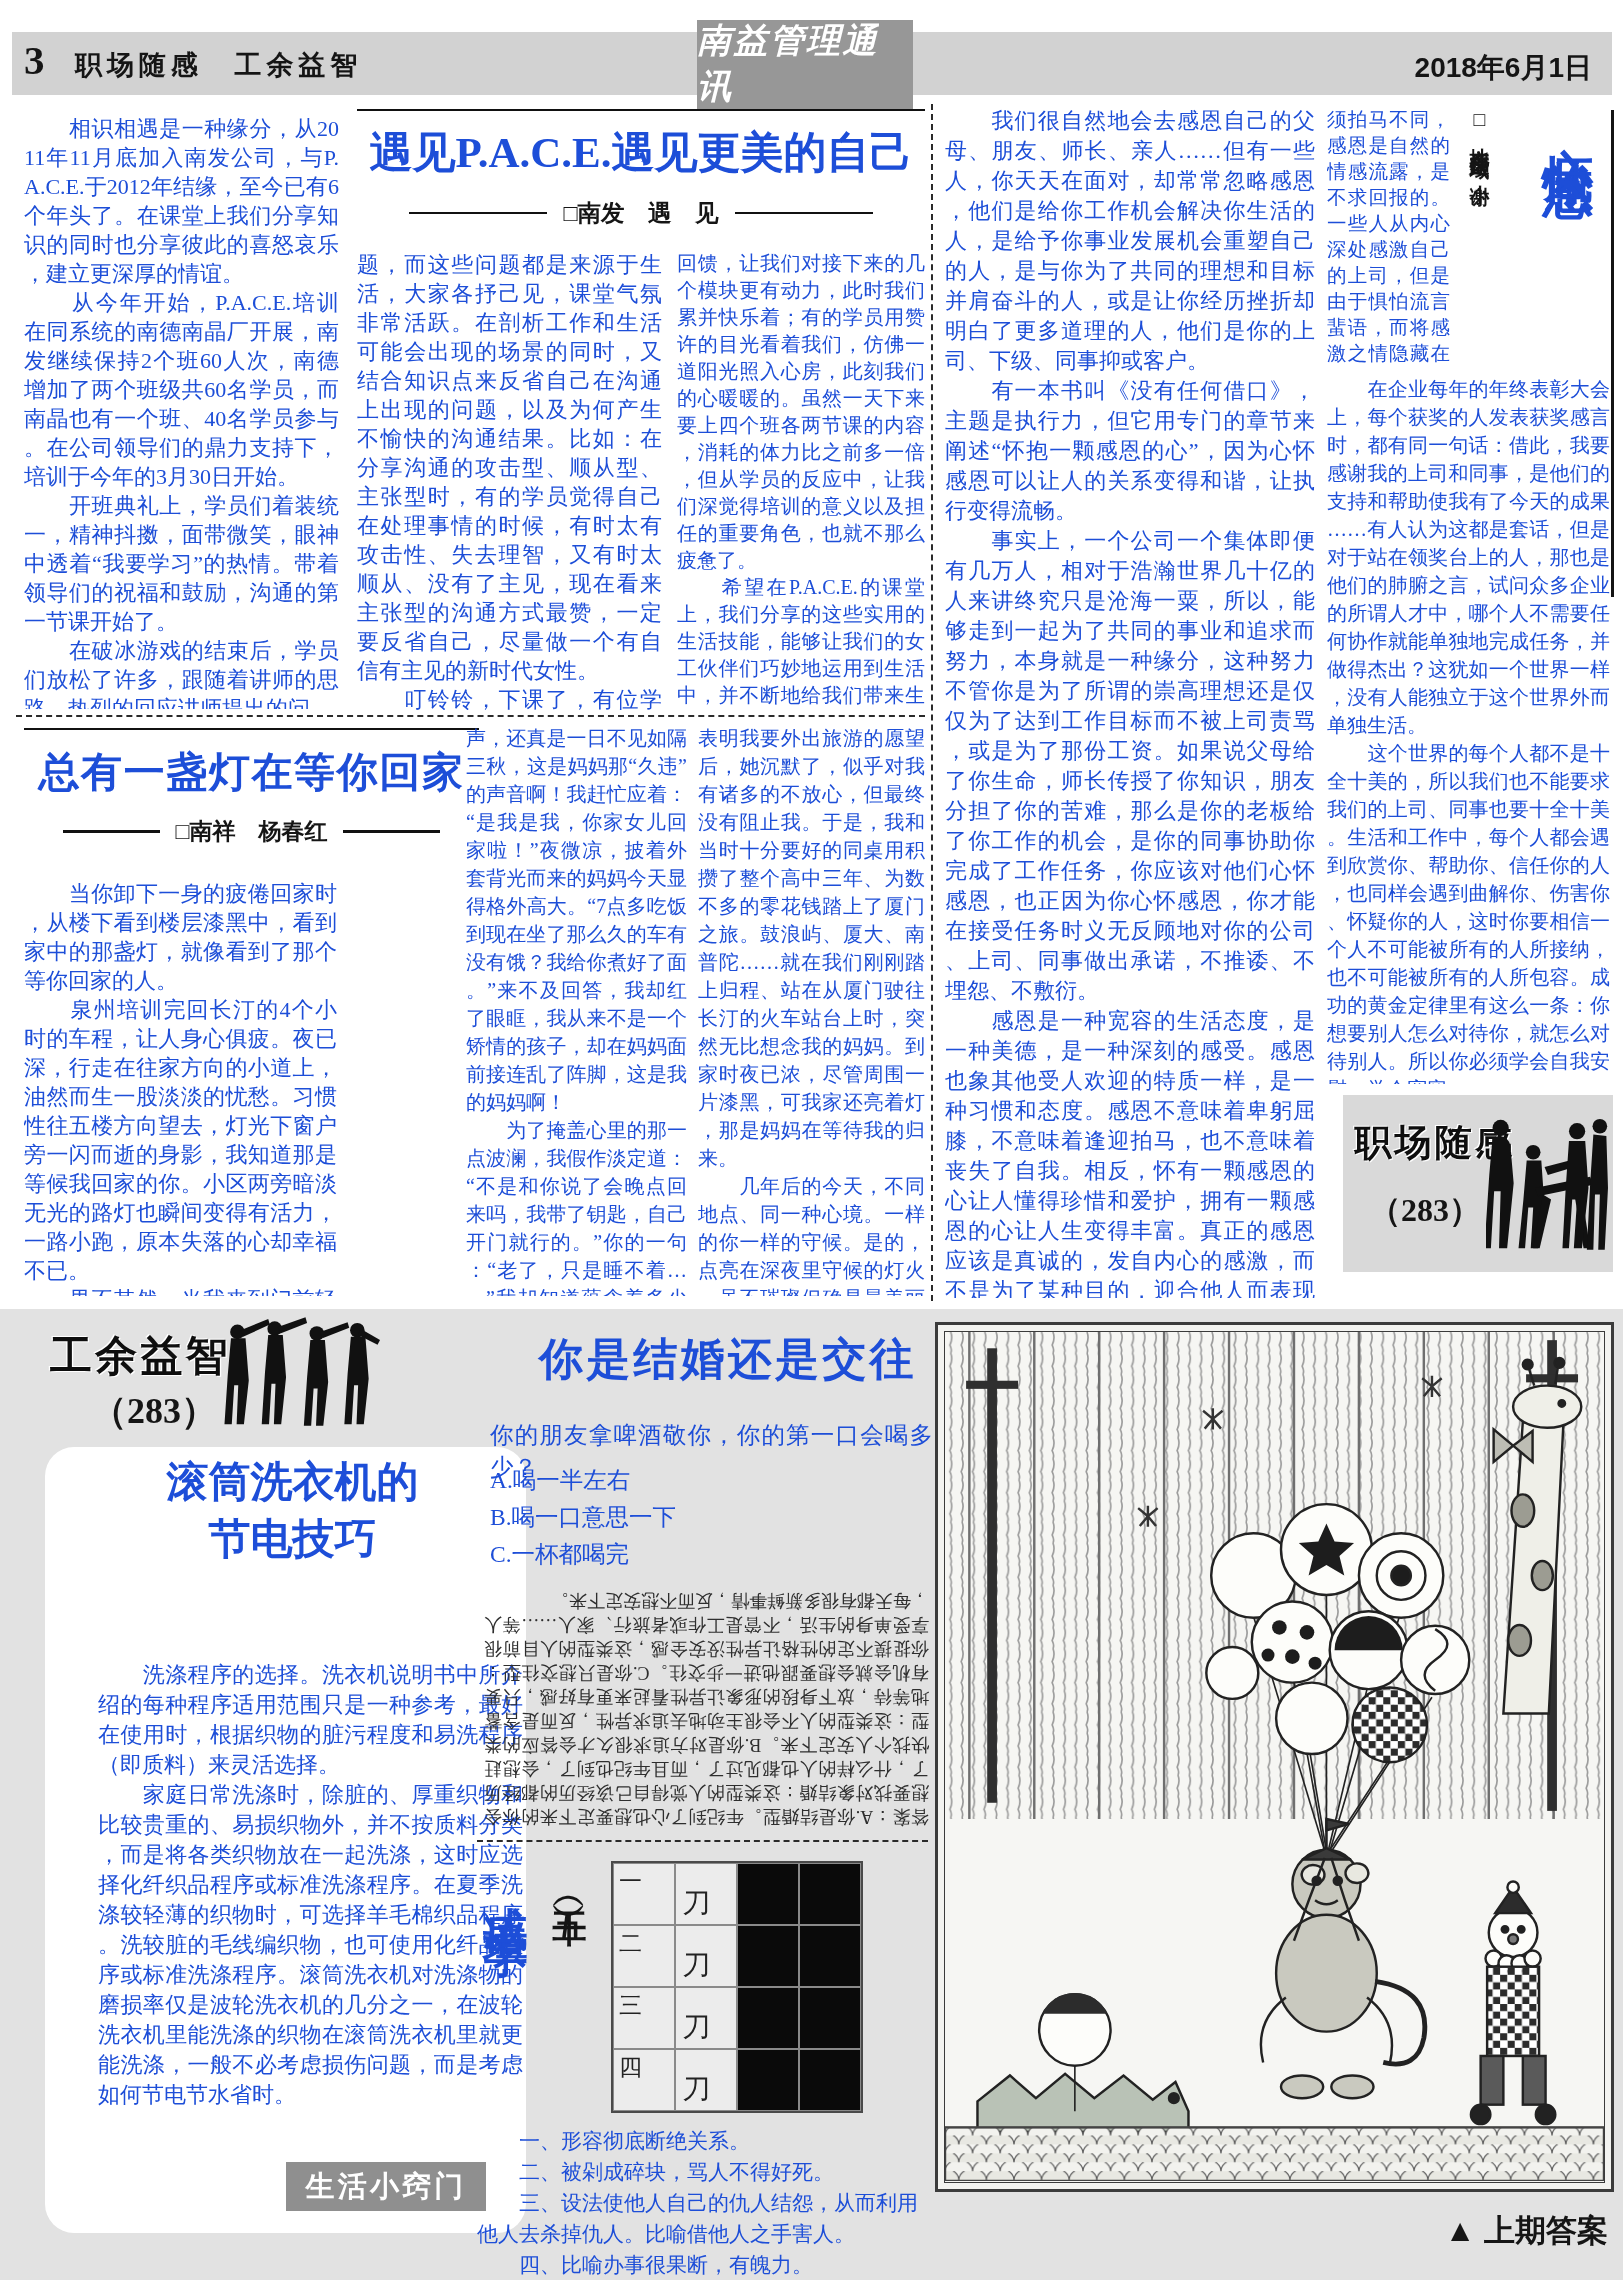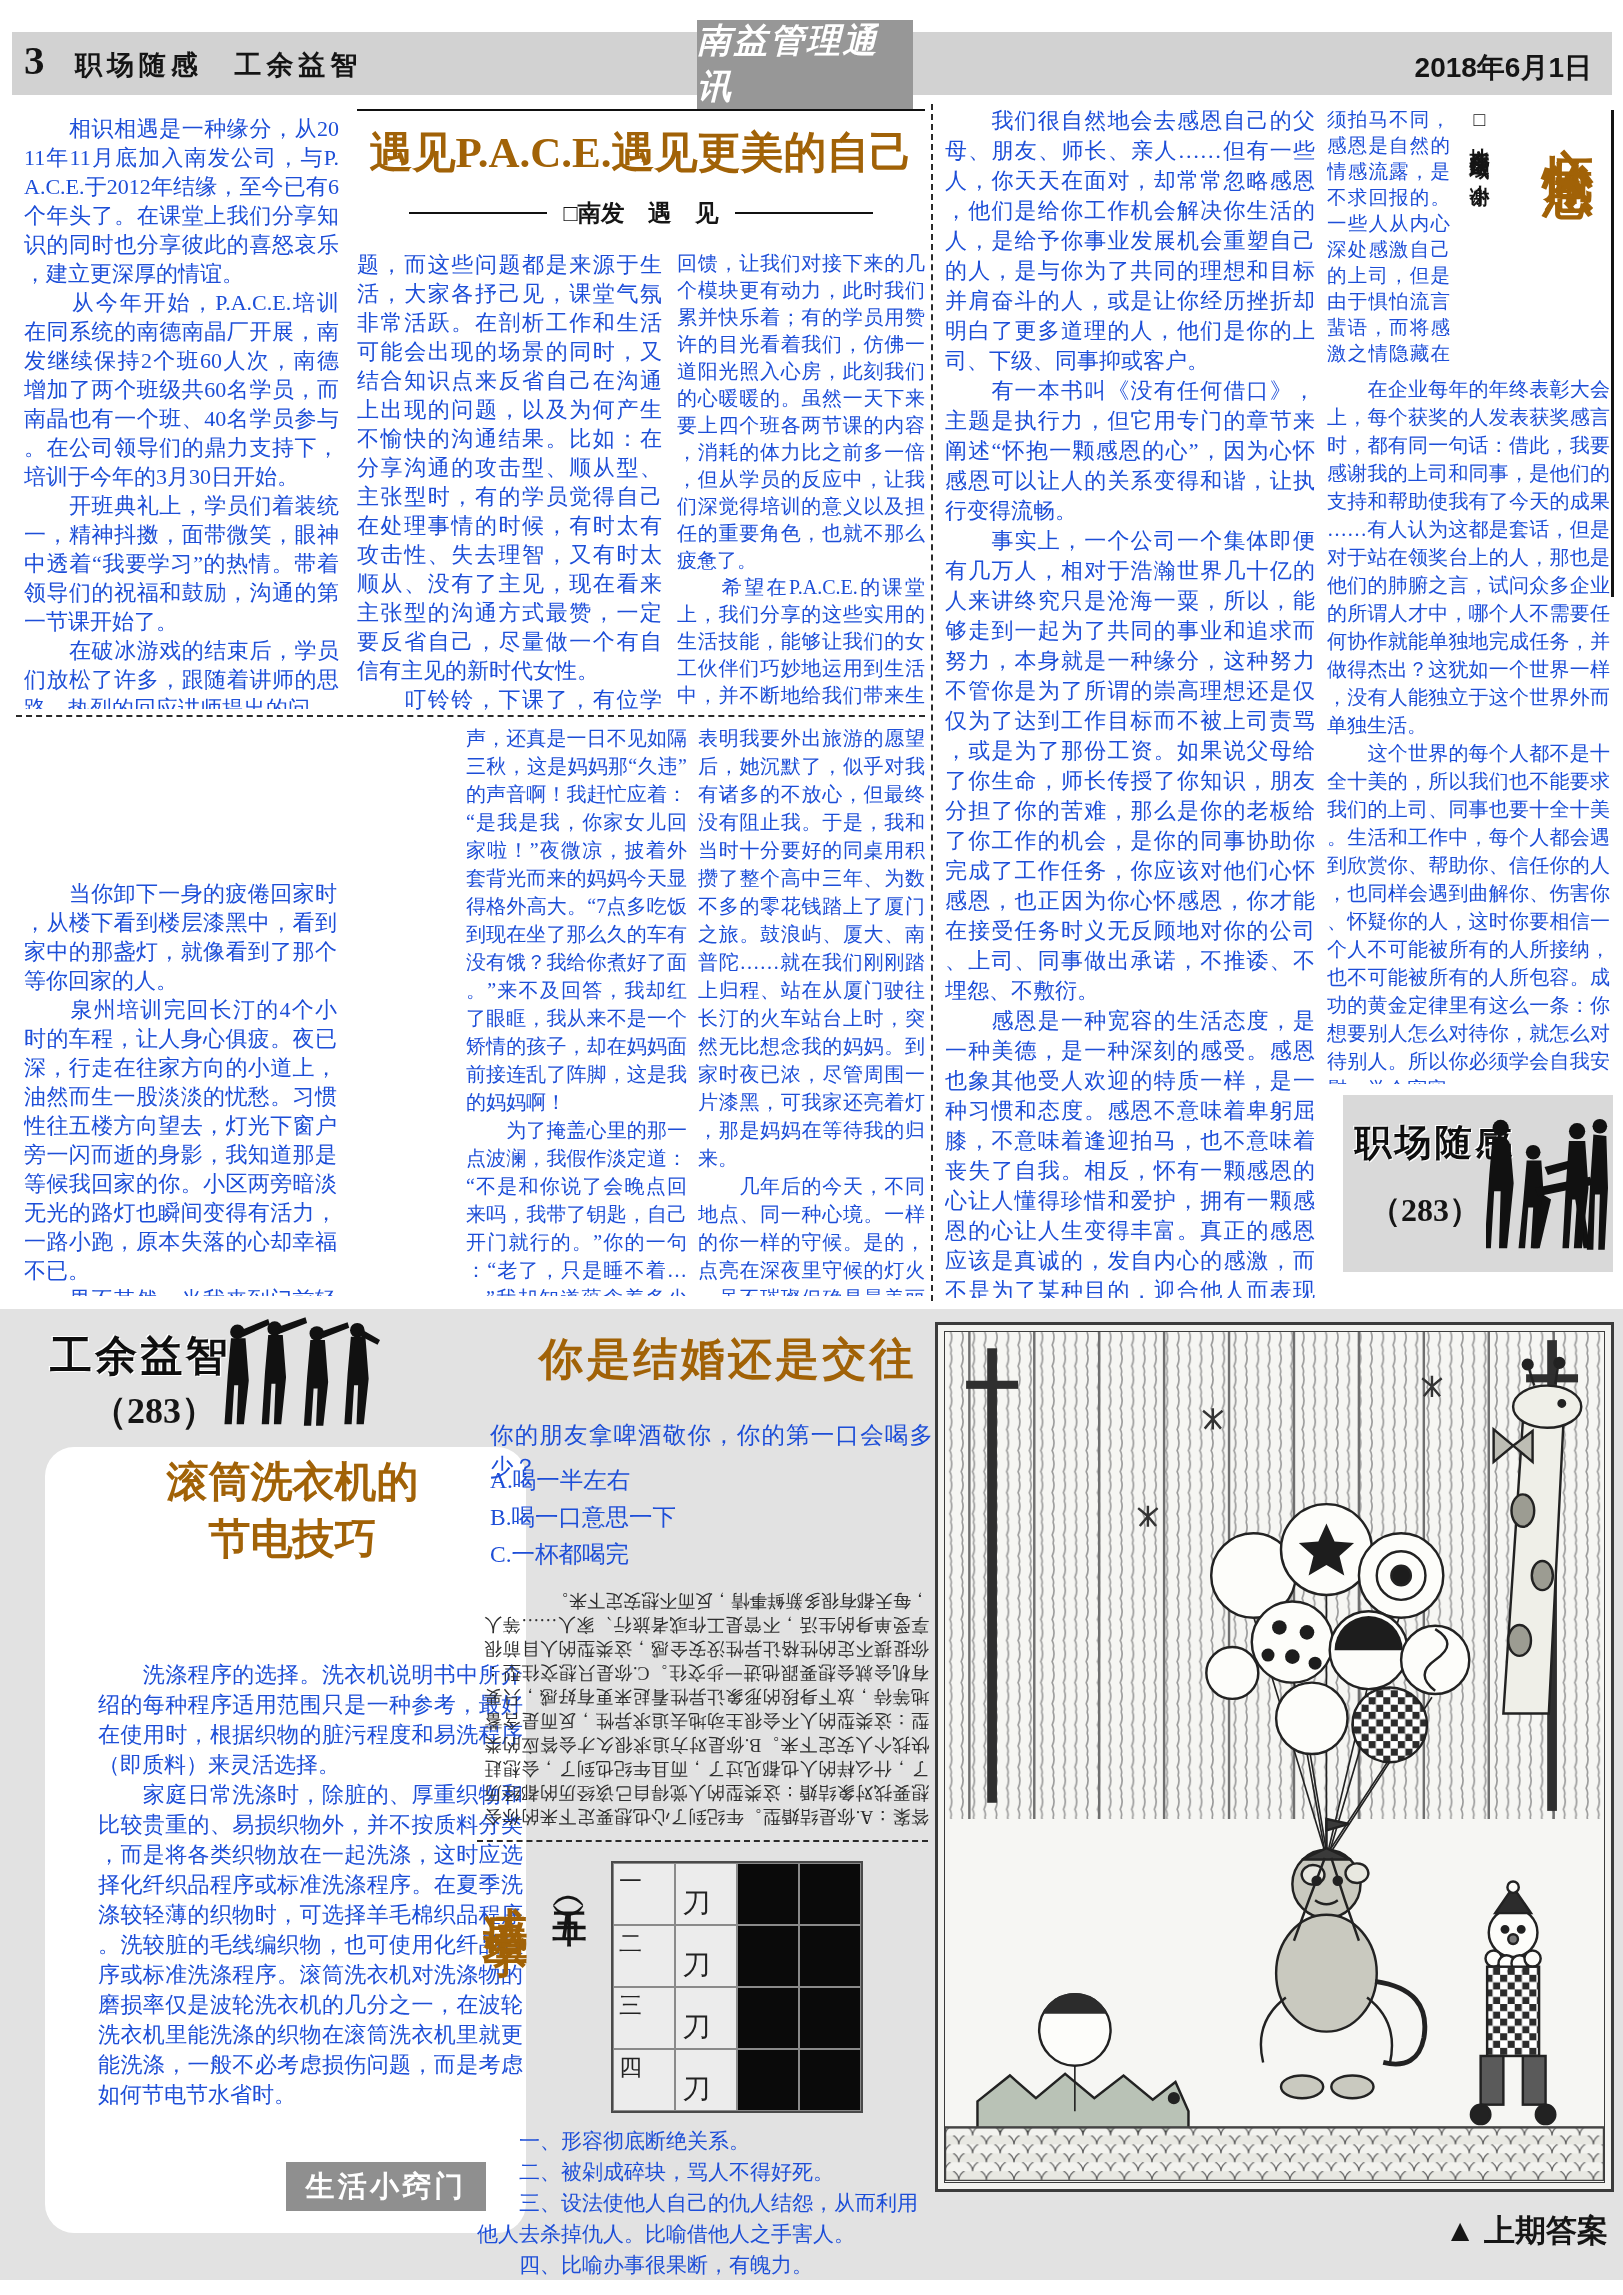--- a/index.html
+++ b/index.html
@@ -6,21 +6,21 @@
   .page{position:relative;width:1624px;height:2295px;background:#ffffff;overflow:hidden;
         font-family:"Liberation Serif","DejaVu Serif",serif;color:#151515;}
   .abs{position:absolute;}
   .sans{font-family:"Liberation Sans","DejaVu Sans",sans-serif;}
   .body-text{text-align:justify;white-space:pre-line;overflow:hidden;color:#1d4ed8;
              text-justify:inter-ideograph;line-break:anywhere;}
   .rule{background:#111;}
   .byline-row{display:flex;align-items:center;justify-content:center;gap:16px;}
   .byline-row .dash{height:2.4px;background:#111;}
   .v-text{writing-mode:vertical-rl;}
-  .headline{font-weight:bold;color:#a16207;}
+  .headline{font-weight:bold;color:#1d4ed8;}
   .badge-word{font-weight:bold;letter-spacing:3.2px;color:#0e0e0e;
               text-shadow:1.2px 1.2px 0 #fff,-1.2px -1.2px 0 #fff;}
   
   .header-bar{background:#d2d2d2;}
   .masthead-box{background:#979797;display:flex;align-items:center;justify-content:center;}
   .masthead-box span{color:#fff;font-weight:bold;font-style:italic;font-size:34px;letter-spacing:2.4px;}
   
   .vdash{border-left:2.4px dashed #2a2a2a;}
   .hdash{border-top:2.4px dashed #2a2a2a;}
   
@@ -71,20 +71,29 @@
   </div>
 
   <div class="abs body-text" style="left:357px;top:250px;width:305px;height:460px;font-size:22px;line-height:29px;">题，而这些问题都是来源于生活，大家各抒己见，课堂气氛非常活跃。在剖析工作和生活可能会出现的场景的同时，又结合知识点来反省自己在沟通上出现的问题，以及为何产生不愉快的沟通结果。比如：在分享沟通的攻击型、顺从型、主张型时，有的学员觉得自己在处理事情的时候，有时太有攻击性、失去理智，又有时太顺从、没有了主见，现在看来主张型的沟通方式最赞，一定要反省自己，尽量做一个有自信有主见的新时代女性。
 　　叮铃铃，下课了，有位学员跑来跟我们说，老师今天实在是太快乐了，很享受。简单的一句</div>
   <div class="abs body-text" style="left:677px;top:250px;width:248px;height:460px;font-size:20px;line-height:27px;">回馈，让我们对接下来的几个模块更有动力，此时我们累并快乐着；有的学员用赞许的目光看着我们，仿佛一道阳光照入心房，此刻我们的心暖暖的。虽然一天下来要上四个班各两节课的内容，消耗的体力比之前多一倍，但从学员的反应中，让我们深觉得培训的意义以及担任的重要角色，也就不那么疲惫了。
 　　希望在P.A.C.E.的课堂上，我们分享的这些实用的生活技能，能够让我们的女工伙伴们巧妙地运用到生活中，并不断地给我们带来生活的惊喜和美妙。反之，我们何尝不是在每一次与大家的相聚，而变得不一样，变得更加的自信呢？这不仅仅是女工伙伴的个人提升，也是我们讲师的一次历练。遇见P.A.C.E.遇见你，也遇见未来更美好的自己。</div>
 
   <div class="abs hdash" style="left:16px;top:715px;width:909px;height:0;"></div>
   <div class="abs vdash" style="left:931px;top:104px;width:0;height:1197px;"></div>
 
+  <div class="abs" style="left:24px;top:728px;width:455px;">
+    <div class="rule" style="width:100%;height:2.4px;"></div>
+    <div class="headline" style="font-size:41px;text-align:center;margin-top:14.6px;letter-spacing:1.6px;">总有一盏灯在等你回家</div>
+    <div class="byline-row" style="margin-top:16px;">
+      <div class="dash" style="flex:0 0 97px;"></div>
+      <div style="font-size:23px;font-weight:bold;">□南祥　杨春红</div>
+      <div class="dash" style="flex:0 0 97px;"></div>
+    </div>
+  </div>
   <div class="abs body-text" style="left:24px;top:879px;width:313px;height:417px;font-size:22px;line-height:29px;">　　当你卸下一身的疲倦回家时，从楼下看到楼层漆黑中，看到家中的那盏灯，就像看到了那个等你回家的人。
 　　泉州培训完回长汀的4个小时的车程，让人身心俱疲。夜已深，行走在往家方向的小道上，油然而生一股淡淡的忧愁。习惯性往五楼方向望去，灯光下窗户旁一闪而逝的身影，我知道那是等候我回家的你。小区两旁暗淡无光的路灯也瞬间变得有活力，一路小跑，原本失落的心却幸福不已。
 　　果不其然，当我来到门前轻轻叩响房门时，传来妈妈的应答</div>
   <div class="abs body-text" style="left:466px;top:724px;width:221px;height:572px;font-size:20px;line-height:28px;">声，还真是一日不见如隔三秋，这是妈妈那“久违”的声音啊！我赶忙应着：“是我是我，你家女儿回家啦！”夜微凉，披着外套背光而来的妈妈今天显得格外高大。“7点多吃饭到现在坐了那么久的车有没有饿？我给你煮好了面。”来不及回答，我却红了眼眶，我从来不是一个矫情的孩子，却在妈妈面前接连乱了阵脚，这是我的妈妈啊！
 　　为了掩盖心里的那一点波澜，我假作淡定道：“不是和你说了会晚点回来吗，我带了钥匙，自己开门就行的。”你的一句：“老了，只是睡不着……”我却知道蕴含着多少你对我的绵绵牵挂。
 　　还清楚的记得第一次出远门，是高三的时候。当我和妈妈</div>
   <div class="abs body-text" style="left:698px;top:724px;width:227px;height:572px;font-size:20px;line-height:28px;">表明我要外出旅游的愿望后，她沉默了，似乎对我有诸多的不放心，但最终没有阻止我。于是，我和当时十分要好的同桌用积攒了整个高中三年、为数不多的零花钱踏上了厦门之旅。鼓浪屿、厦大、南普陀……就在我们刚刚踏上归程、站在从厦门驶往长汀的火车站台上时，突然无比想念我的妈妈。到家时夜已浓，尽管周围一片漆黑，可我家还亮着灯，那是妈妈在等待我的归来。
 　　几年后的今天，不同地点、同一种心境。一样的你一样的守候。是的，点亮在深夜里守候的灯火，虽不璀璨但确是最美丽、暖暖的灯光是一种幸福！
 　　儿行千里母担忧，不管多晚，总有一盏灯在等游子回家。尽管外面世界灯火阑珊，而执念的一直只有家中的那盏灯，因为那是母亲心中的灯火！</div>
 

